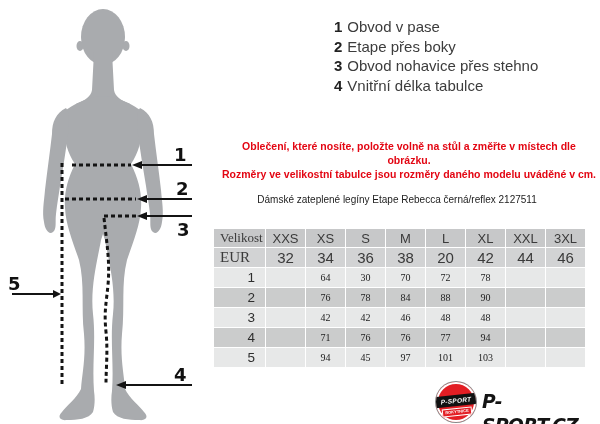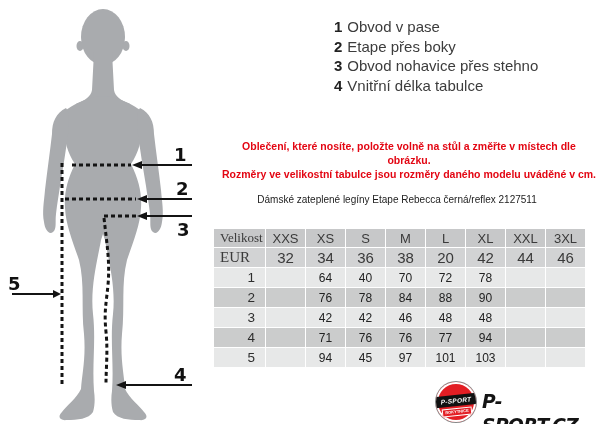--- a/index.html
+++ b/index.html
@@ -22,21 +22,21 @@
   .size-table{position:absolute;left:213px;top:228px;border-collapse:separate;border-spacing:1px;
               table-layout:fixed;background:#fff;}
   .size-table td{text-align:center;vertical-align:middle;overflow:hidden;white-space:nowrap;}
   .size-table col.c0{width:51px;} .size-table col.cn{width:39px;}
   .size-table tr.hdr td{background:#c7c8c9;height:16px;font-size:13px;color:#3a3a3a;}
   .size-table tr.eur td{background:#d2d3d4;height:16px;font-size:15px;color:#3a3a3a;}
   .size-table tr.light td{background:#e7e8e8;height:17px;}
   .size-table tr.dark  td{background:#cbcccc;height:17px;}
   .size-table td.lft{text-align:left;padding-left:6px;font-family:Liberation Serif, serif;}
   .size-table td.rl{text-align:right;padding-right:10px;font-size:13.5px;color:#2e2e2e;}
-  .size-table td.v{font-size:12px;color:#222;}
+  .size-table td.v{font-size:10px;color:#222;font-family:Liberation Serif, serif;}
   
   .logo{position:absolute;left:436px;top:382px;width:160px;height:42px;}
   .logo-badge{position:absolute;left:0;top:0;width:40px;height:40px;border-radius:50%;
               background:#e31e24;overflow:hidden;
               box-shadow:0 0 0 1px rgba(40,40,40,.55), inset 0 0 0 2px #fff;}
   .logo-band{position:absolute;left:-3px;top:13px;width:46px;height:11px;background:#111;
              color:#fff;font-size:6.5px;font-weight:bold;font-style:italic;text-align:center;
              line-height:11px;letter-spacing:.3px;transform:rotate(-6deg);}
   .logo-band2{position:absolute;left:6px;top:26px;width:28px;height:6px;background:#e31e24;
               border:1px solid #fff;color:#fff;font-size:4px;font-weight:bold;text-align:center;
@@ -146,21 +146,21 @@
       <td>38</td>
       <td>20</td>
       <td>42</td>
       <td>44</td>
       <td>46</td>
     </tr>
     <tr class="light">
       <td class="rl">1</td>
       <td class="v"></td>
       <td class="v">64</td>
-      <td class="v">40</td>
+      <td class="v">30</td>
       <td class="v">70</td>
       <td class="v">72</td>
       <td class="v">78</td>
       <td class="v"></td>
       <td class="v"></td>
     </tr>
     <tr class="dark">
       <td class="rl">2</td>
       <td class="v"></td>
       <td class="v">76</td>

